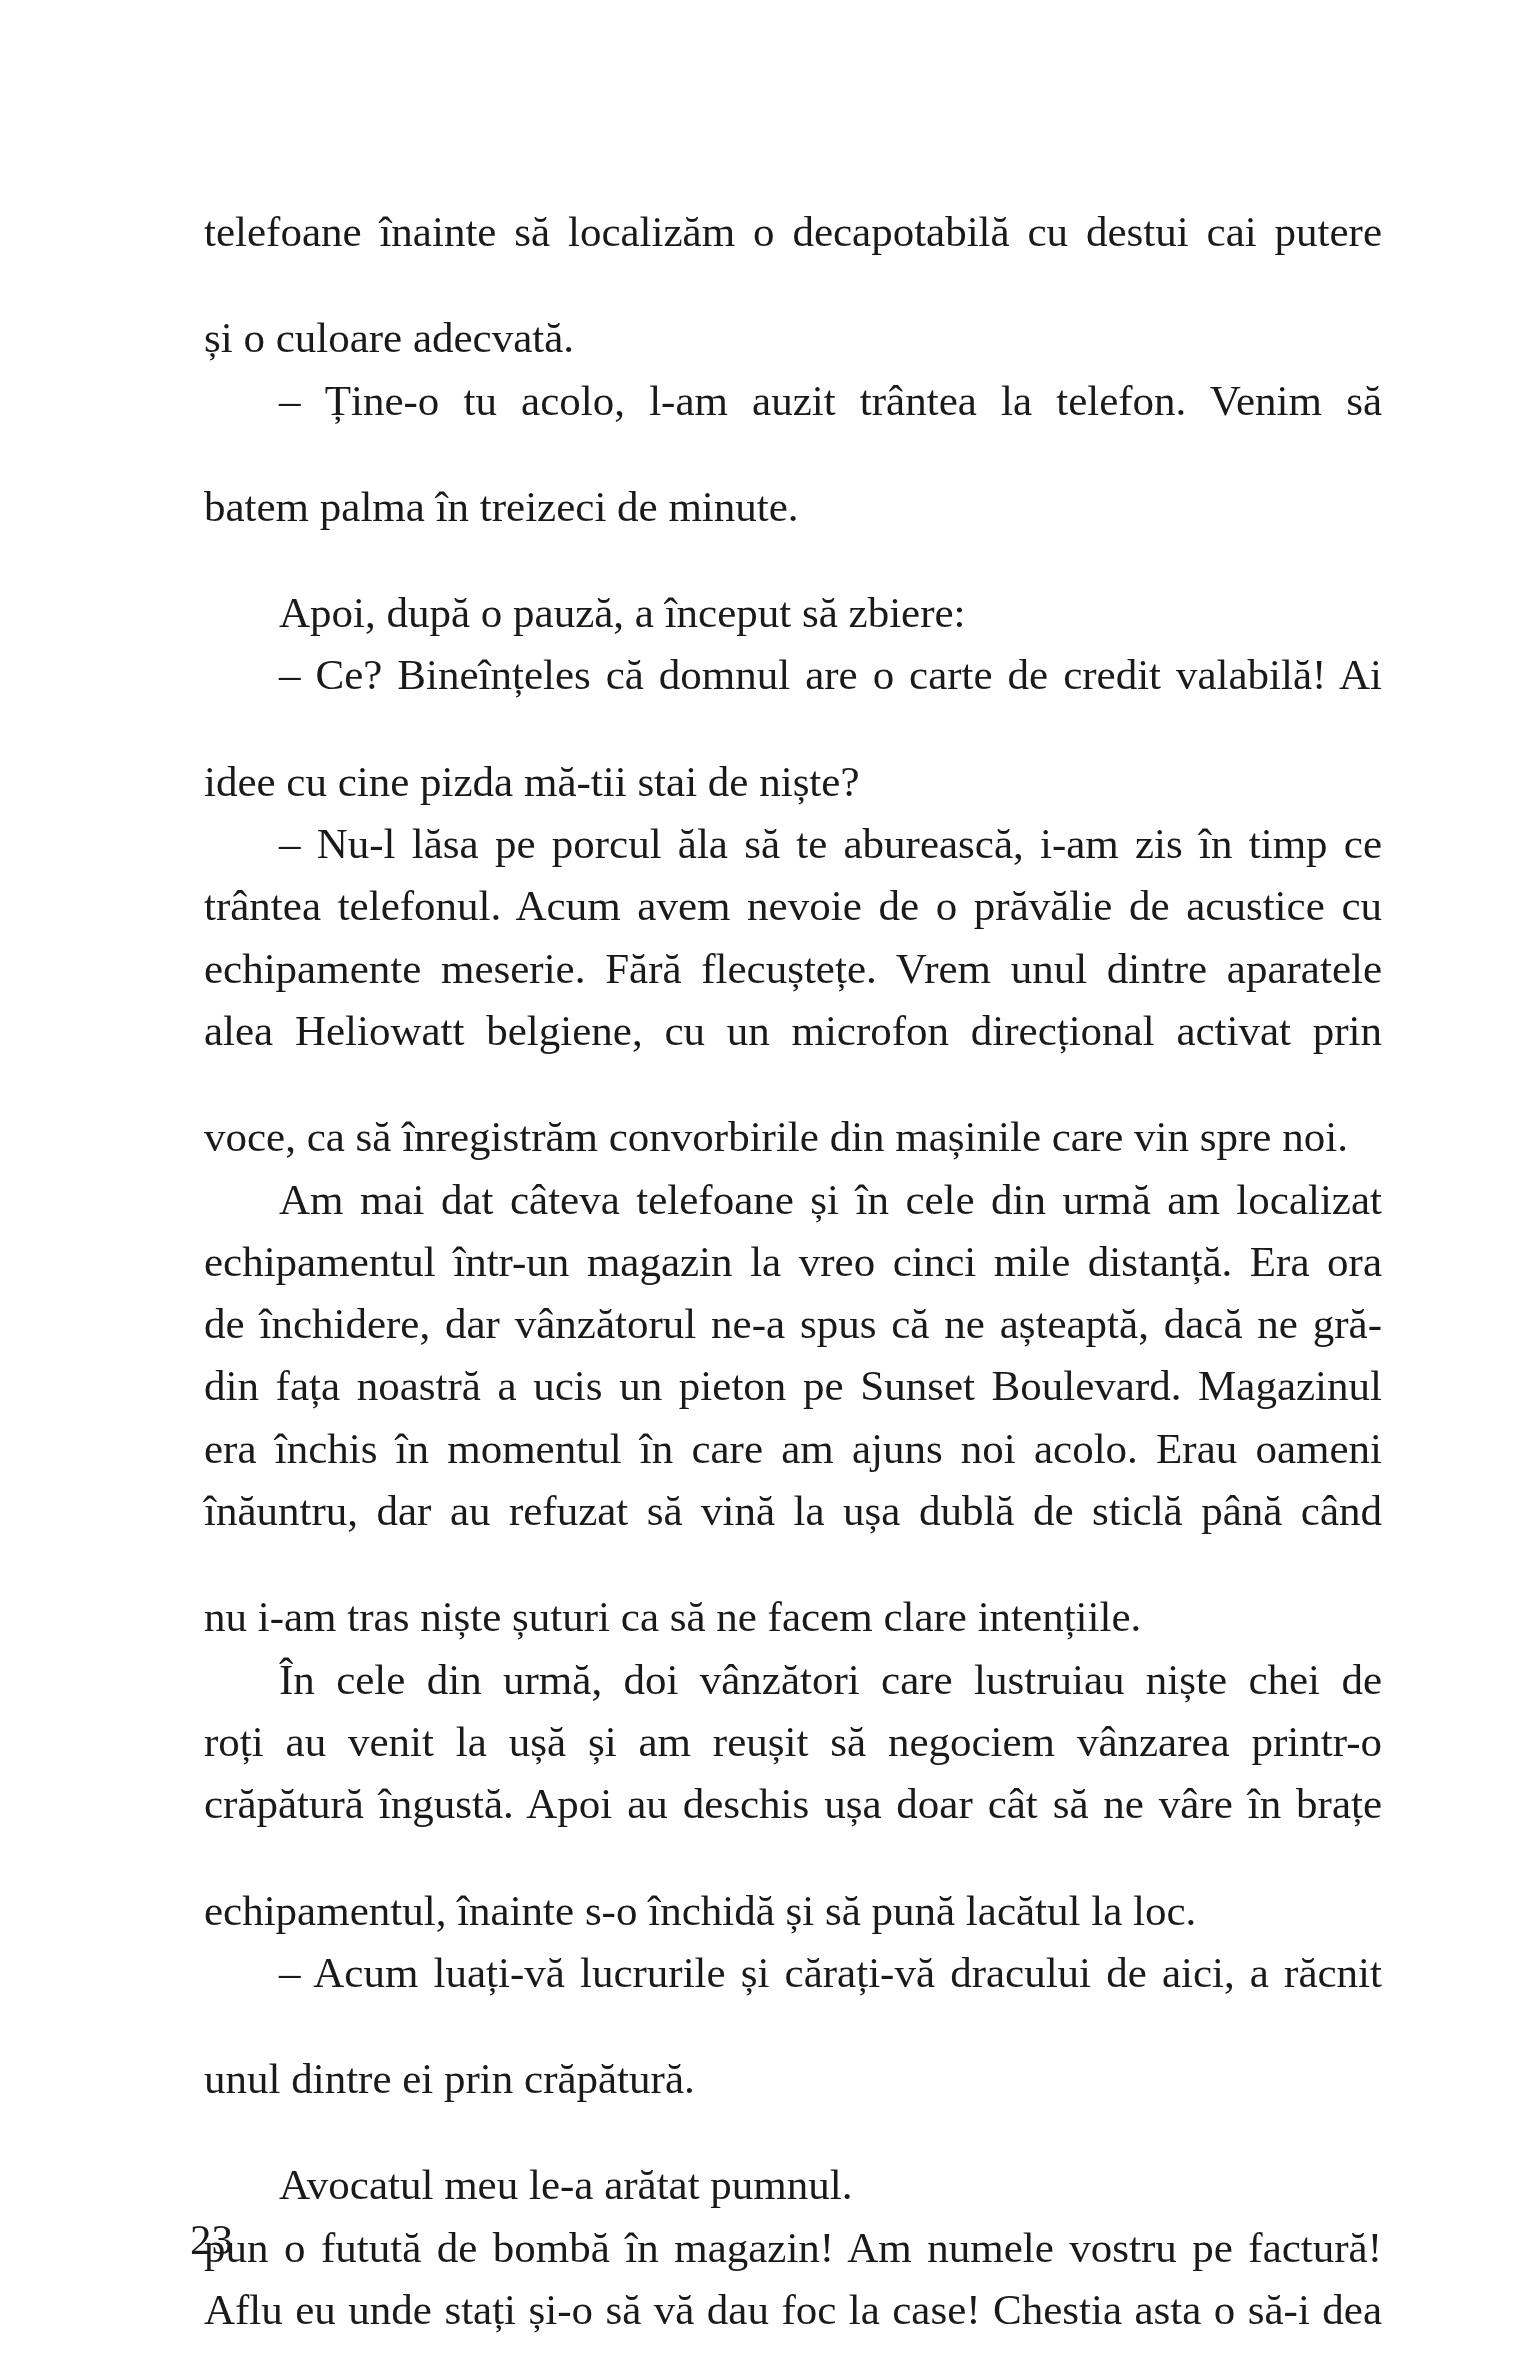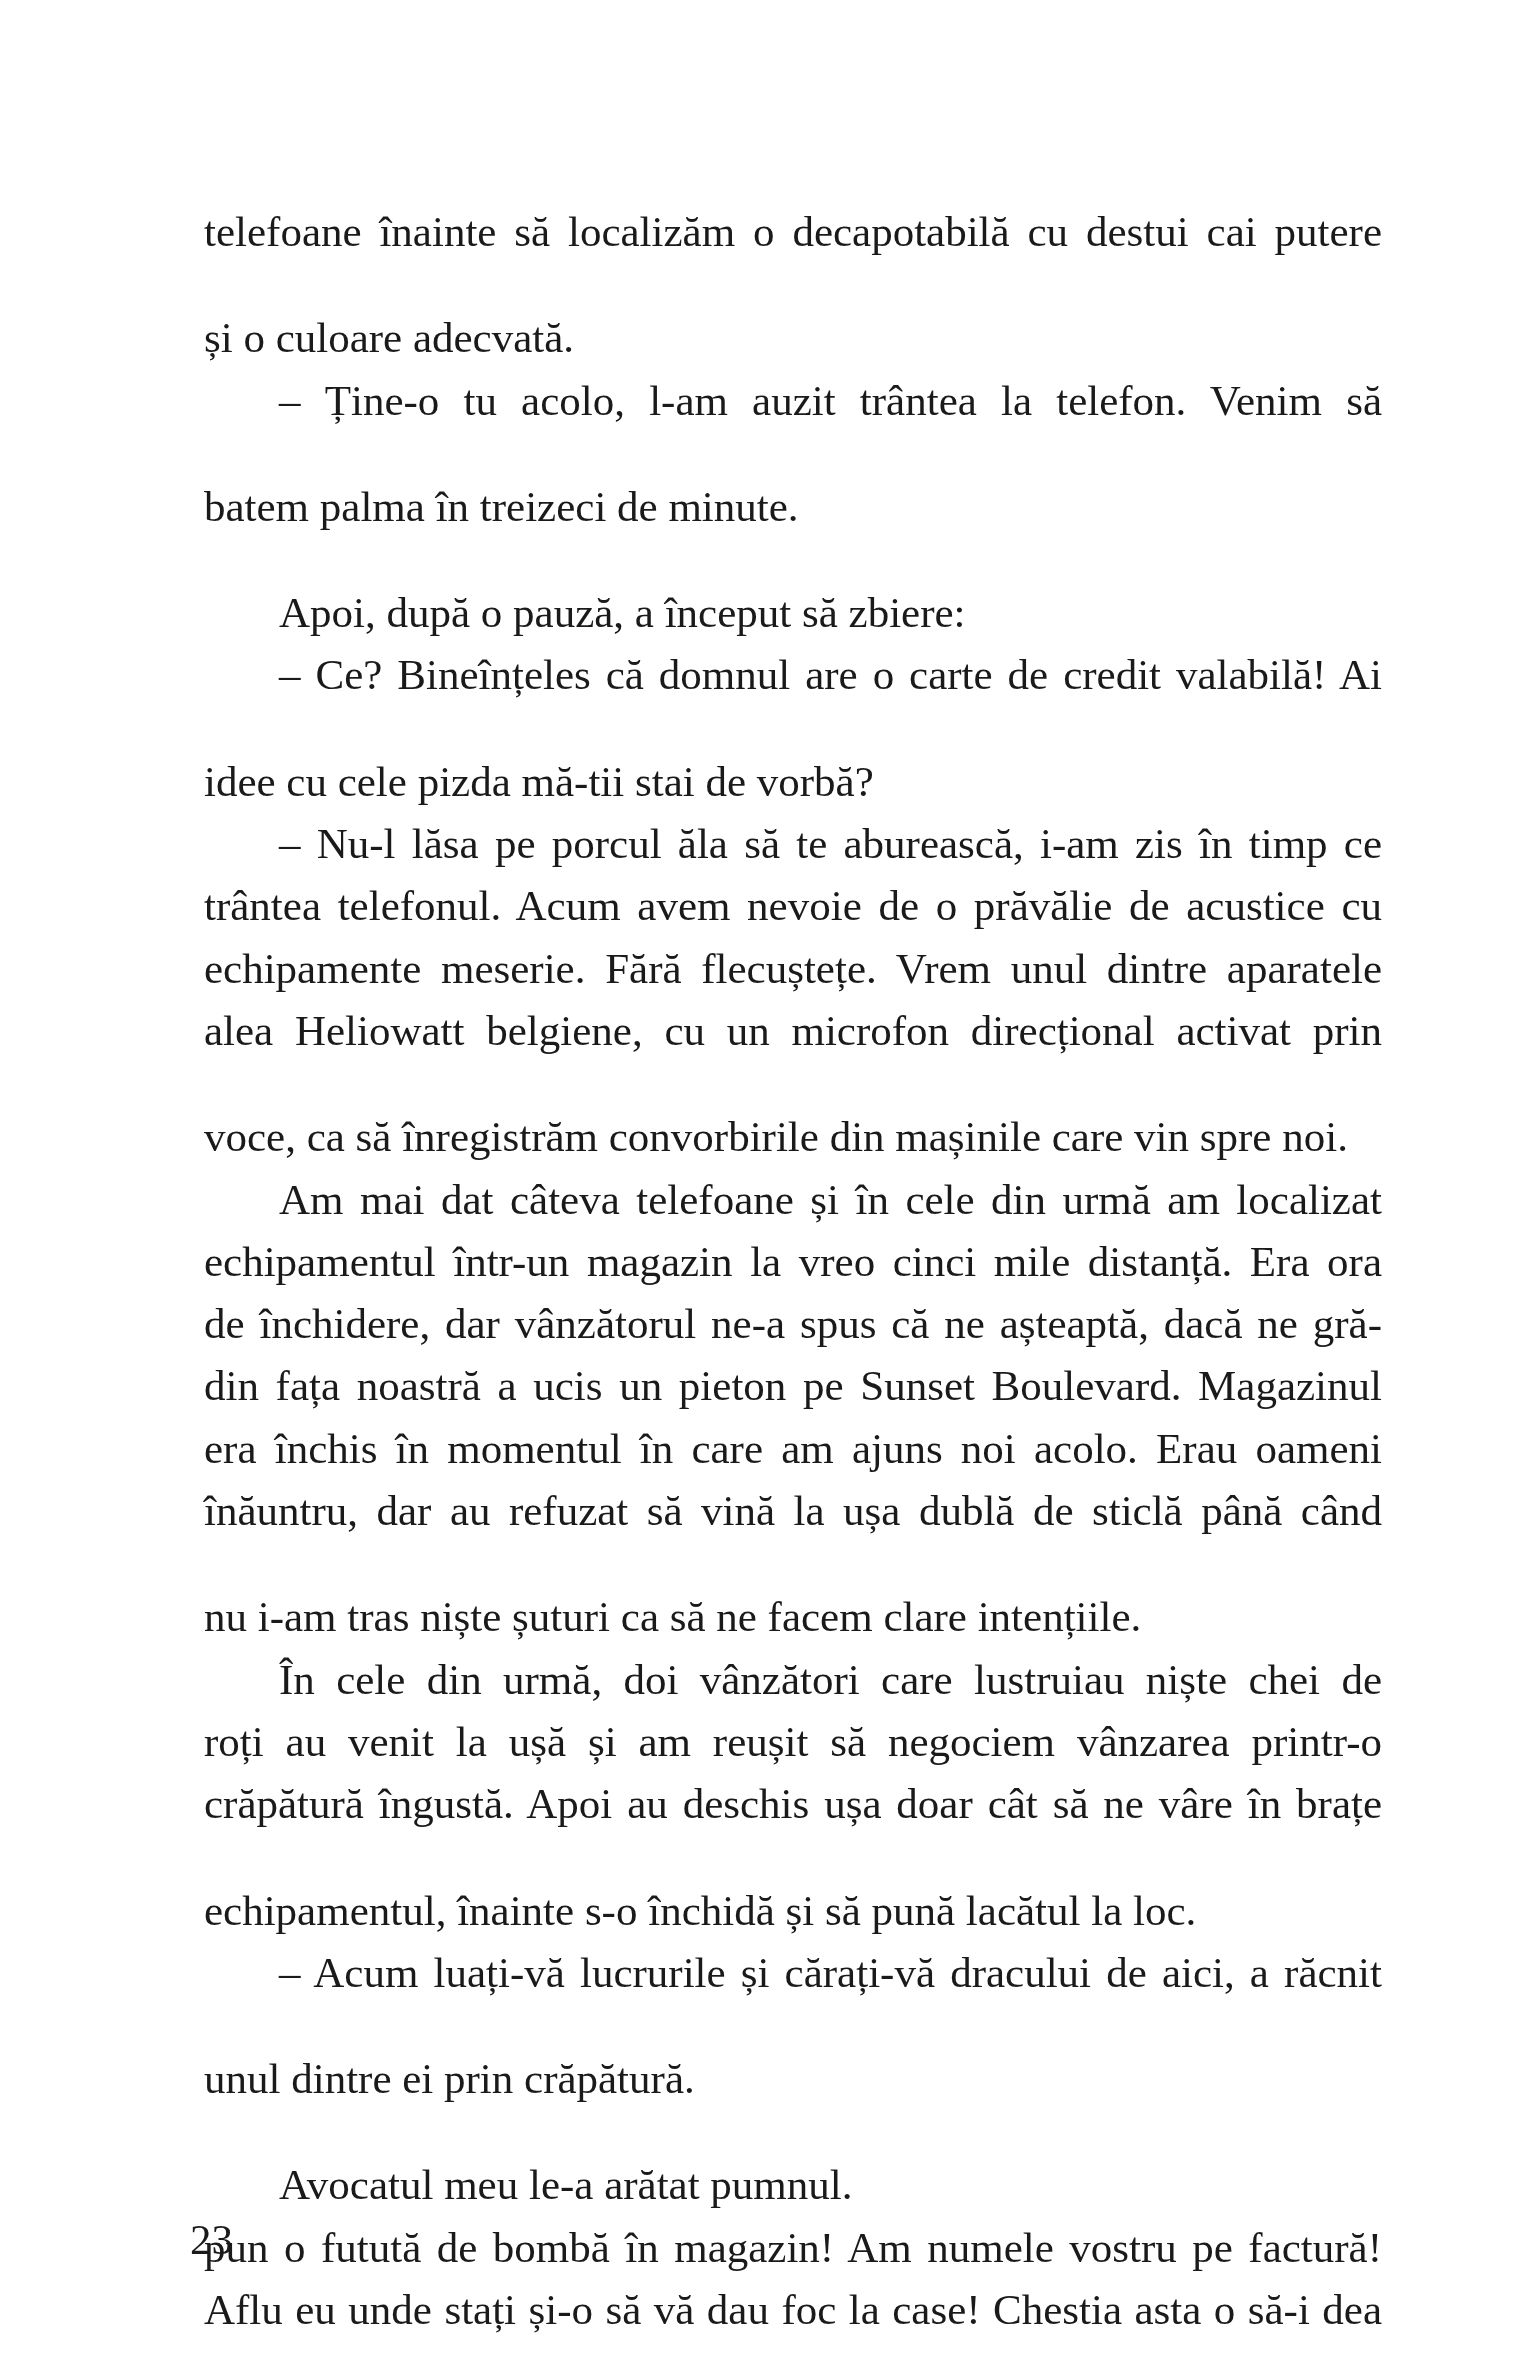--- a/index.html
+++ b/index.html
@@ -46,21 +46,21 @@
 <body>
 
 <div class="page" style="background: rgb(255, 255, 255); color: rgb(26, 26, 26);">
   <div class="text-block">
       <div class="line"><span class="">telefoane înainte să localizăm o decapotabilă cu destui cai putere</span></div>
       <div class="line pend"><span class="">și o culoare adecvată.</span></div>
       <div class="line indent"><span class="">– Ține-o tu acolo, l-am auzit trântea la telefon. Venim să</span></div>
       <div class="line pend"><span class="">batem palma în treizeci de minute.</span></div>
       <div class="line indent pend"><span class="">Apoi, după o pauză, a început să zbiere:</span></div>
       <div class="line indent"><span class="">– Ce? </span><span class="ital">Bineînțeles</span><span class=""> că domnul are o carte de credit valabilă! Ai</span></div>
-      <div class="line pend"><span class="">idee cu cele pizda mă-tii stai de vorbă?</span></div>
+      <div class="line pend"><span class="">idee cu cine pizda mă-tii stai de niște?</span></div>
       <div class="line indent"><span class="">– Nu-l lăsa pe porcul ăla să te aburească, i-am zis în timp ce</span></div>
       <div class="line"><span class="">trântea telefonul. Acum avem nevoie de o prăvălie de acustice cu</span></div>
       <div class="line"><span class="">echipamente meserie. Fără flecuștețe. Vrem unul dintre aparatele</span></div>
       <div class="line"><span class="">alea Heliowatt belgiene, cu un microfon direcțional activat prin</span></div>
       <div class="line pend"><span class="">voce, ca să înregistrăm convorbirile din mașinile care vin spre noi.</span></div>
       <div class="line indent"><span class="">Am mai dat câteva telefoane și în cele din urmă am localizat</span></div>
       <div class="line"><span class="">echipamentul într-un magazin la vreo cinci mile distanță. Era ora</span></div>
       <div class="line"><span class="">de închidere, dar vânzătorul ne-a spus că ne așteaptă, dacă ne gră-</span></div>
       <div class="line"><span class="">din fața noastră a ucis un pieton pe Sunset Boulevard. Magazinul</span></div>
       <div class="line"><span class="">era închis în momentul în care am ajuns noi acolo. Erau oameni</span></div>

